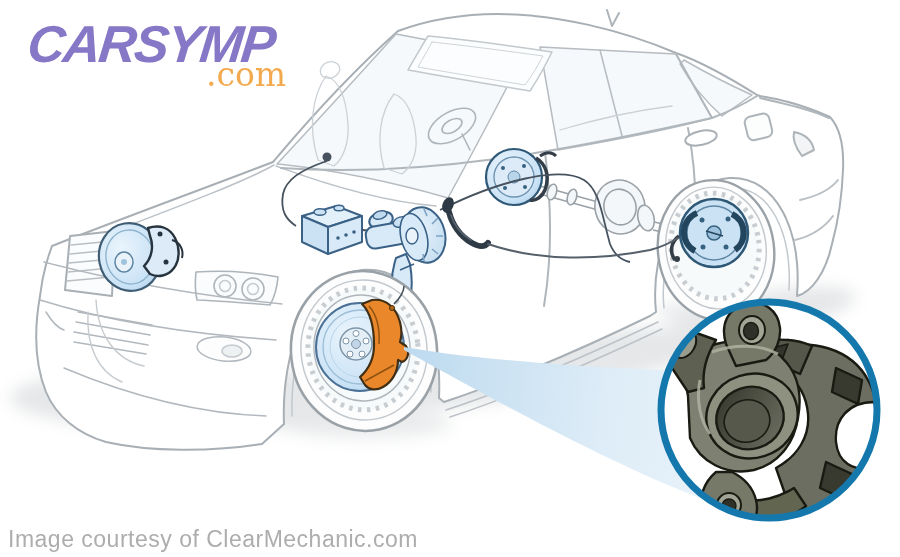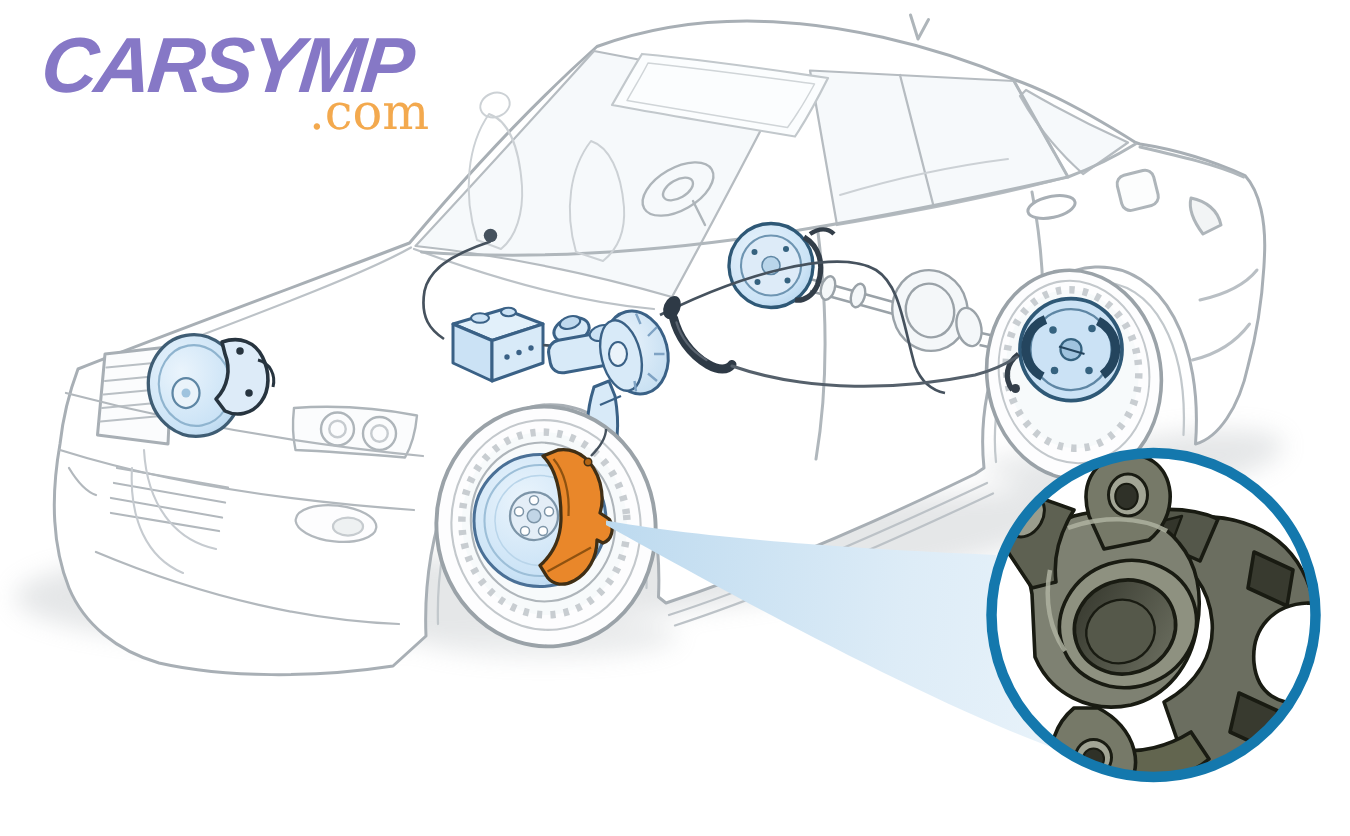--- a/index.html
+++ b/index.html
@@ -298,14 +298,15 @@
     </g>
     <circle cx="769" cy="410" r="108" fill="none" stroke="#1478AD" stroke-width="7"></circle>
   </g>
 </svg>
 
 <div class="logo">
   <div class="logo-brand">CARSYMP</div>
   <div class="logo-tld">.com</div>
 </div>
 
+<div class="credit">Image courtesy of ClearMechanic.com</div>
 
 </div>
 
 </body></html>

